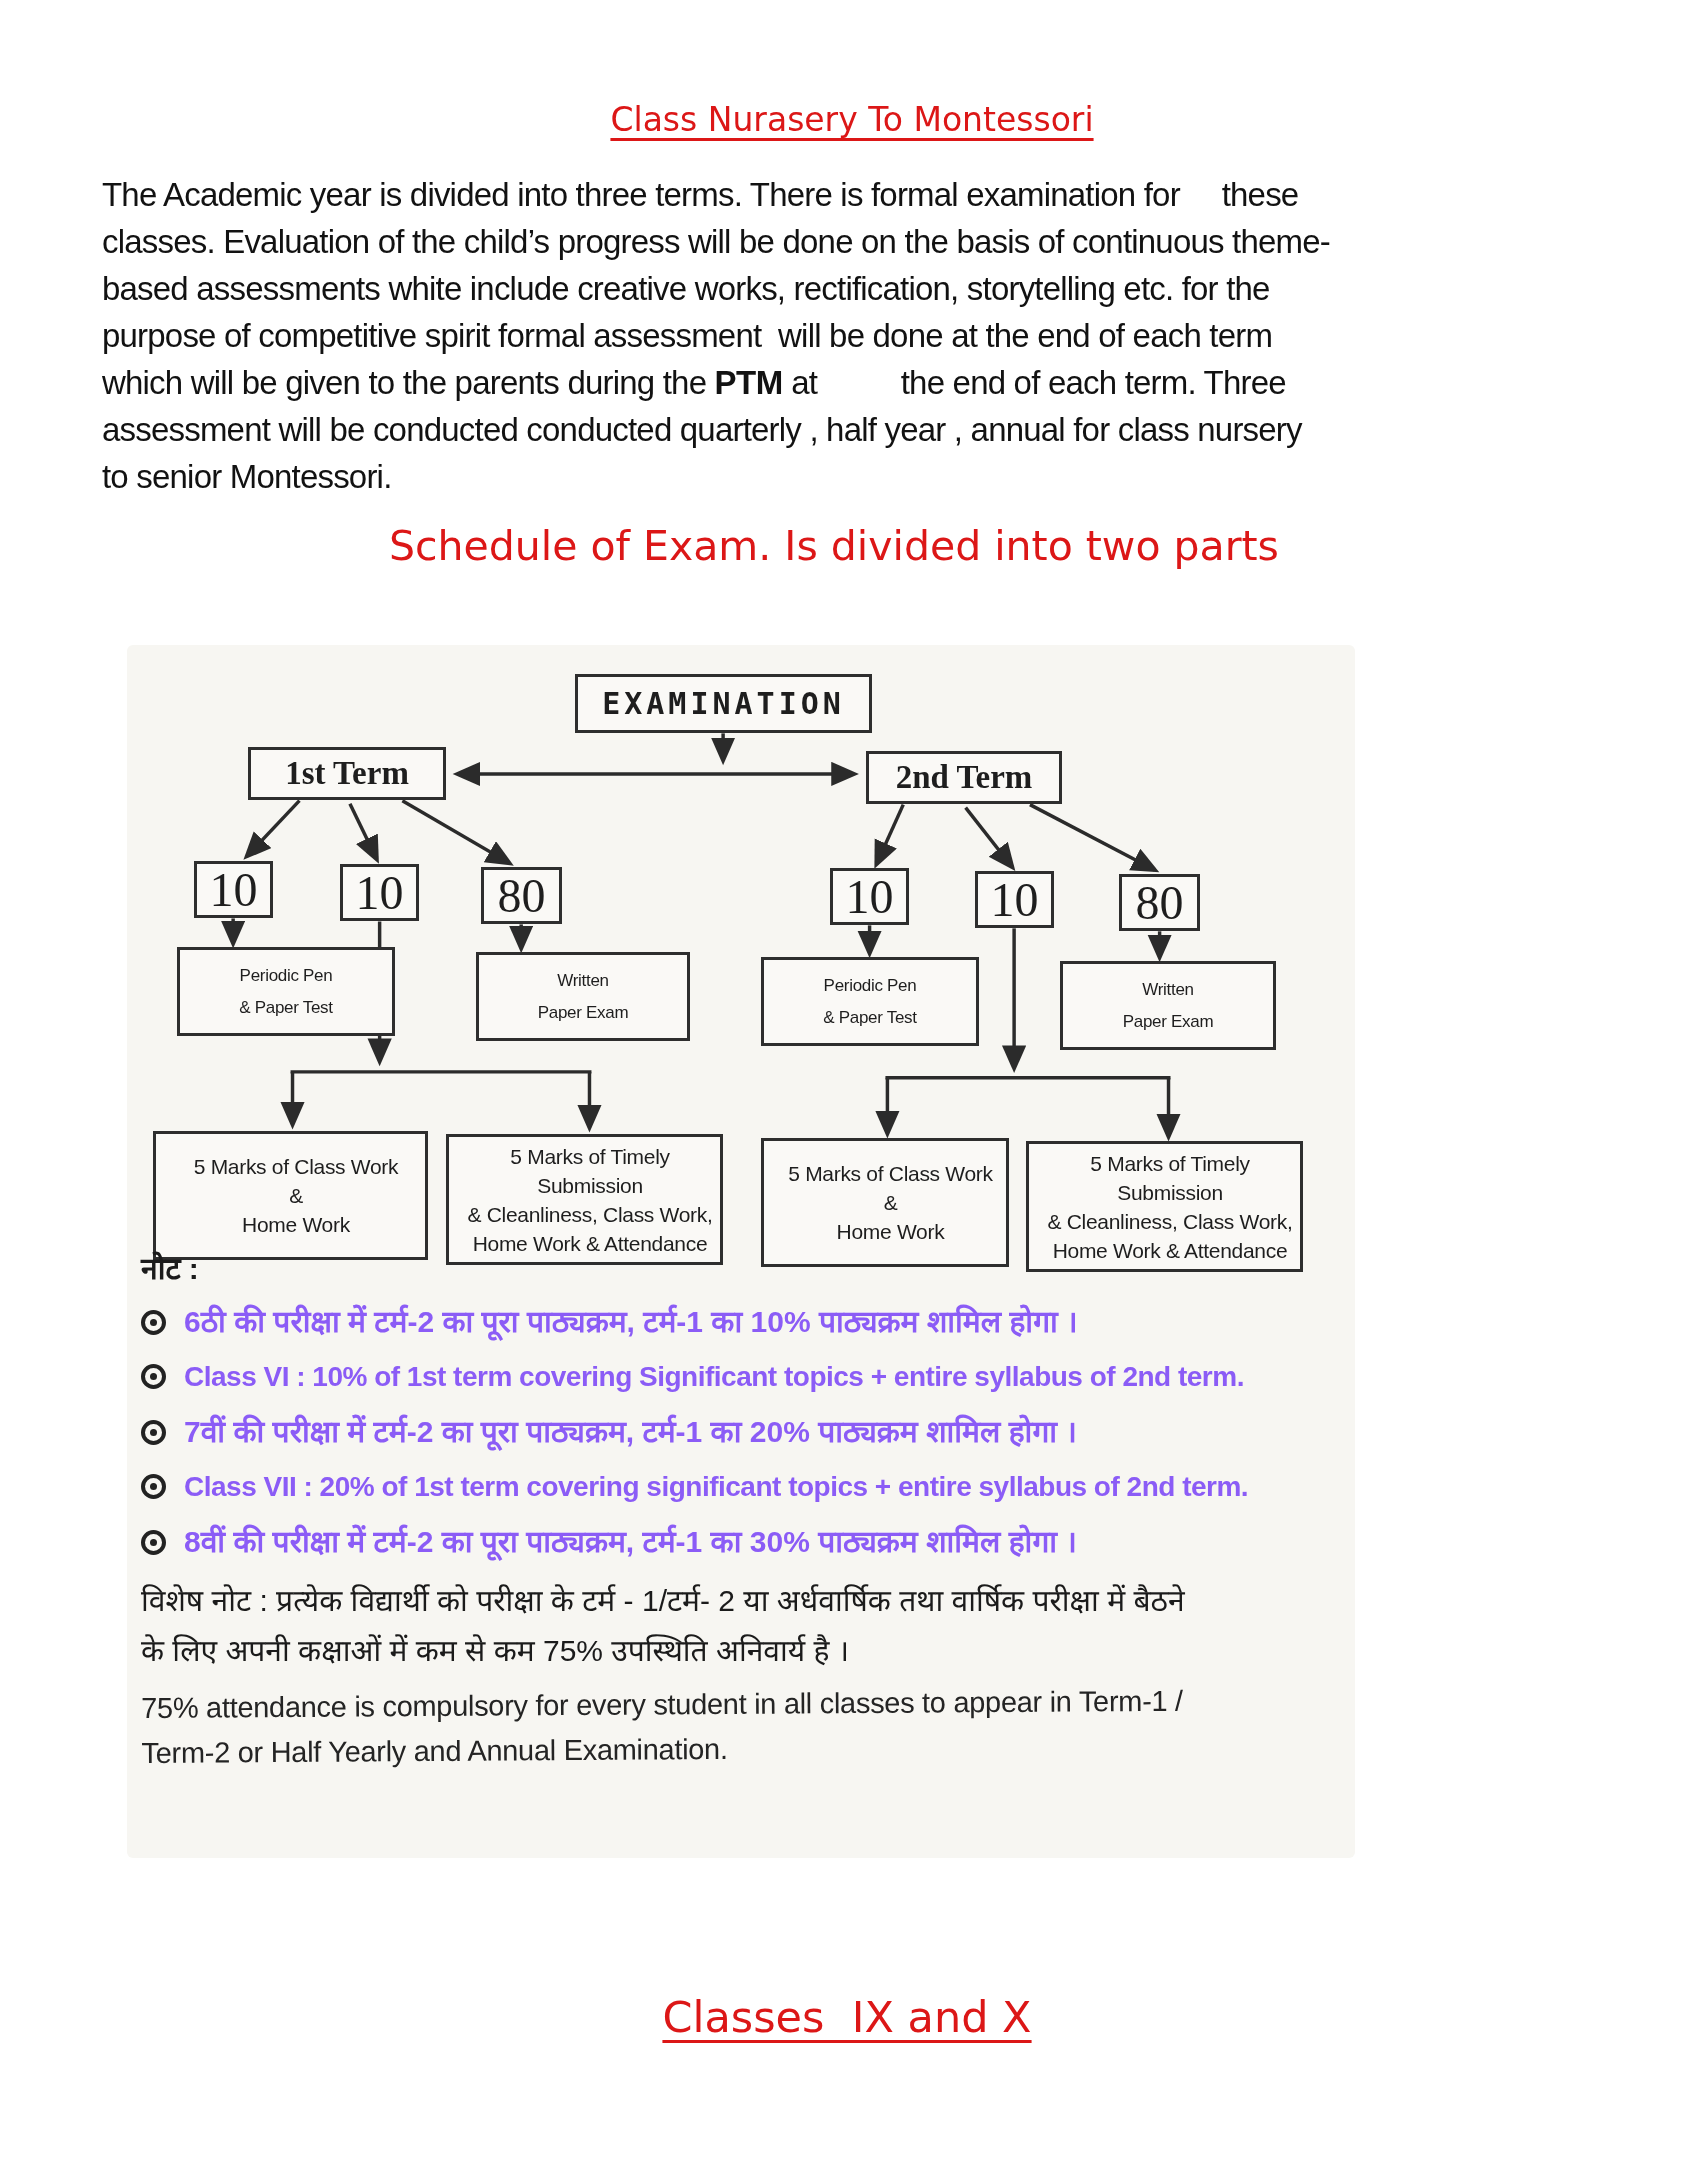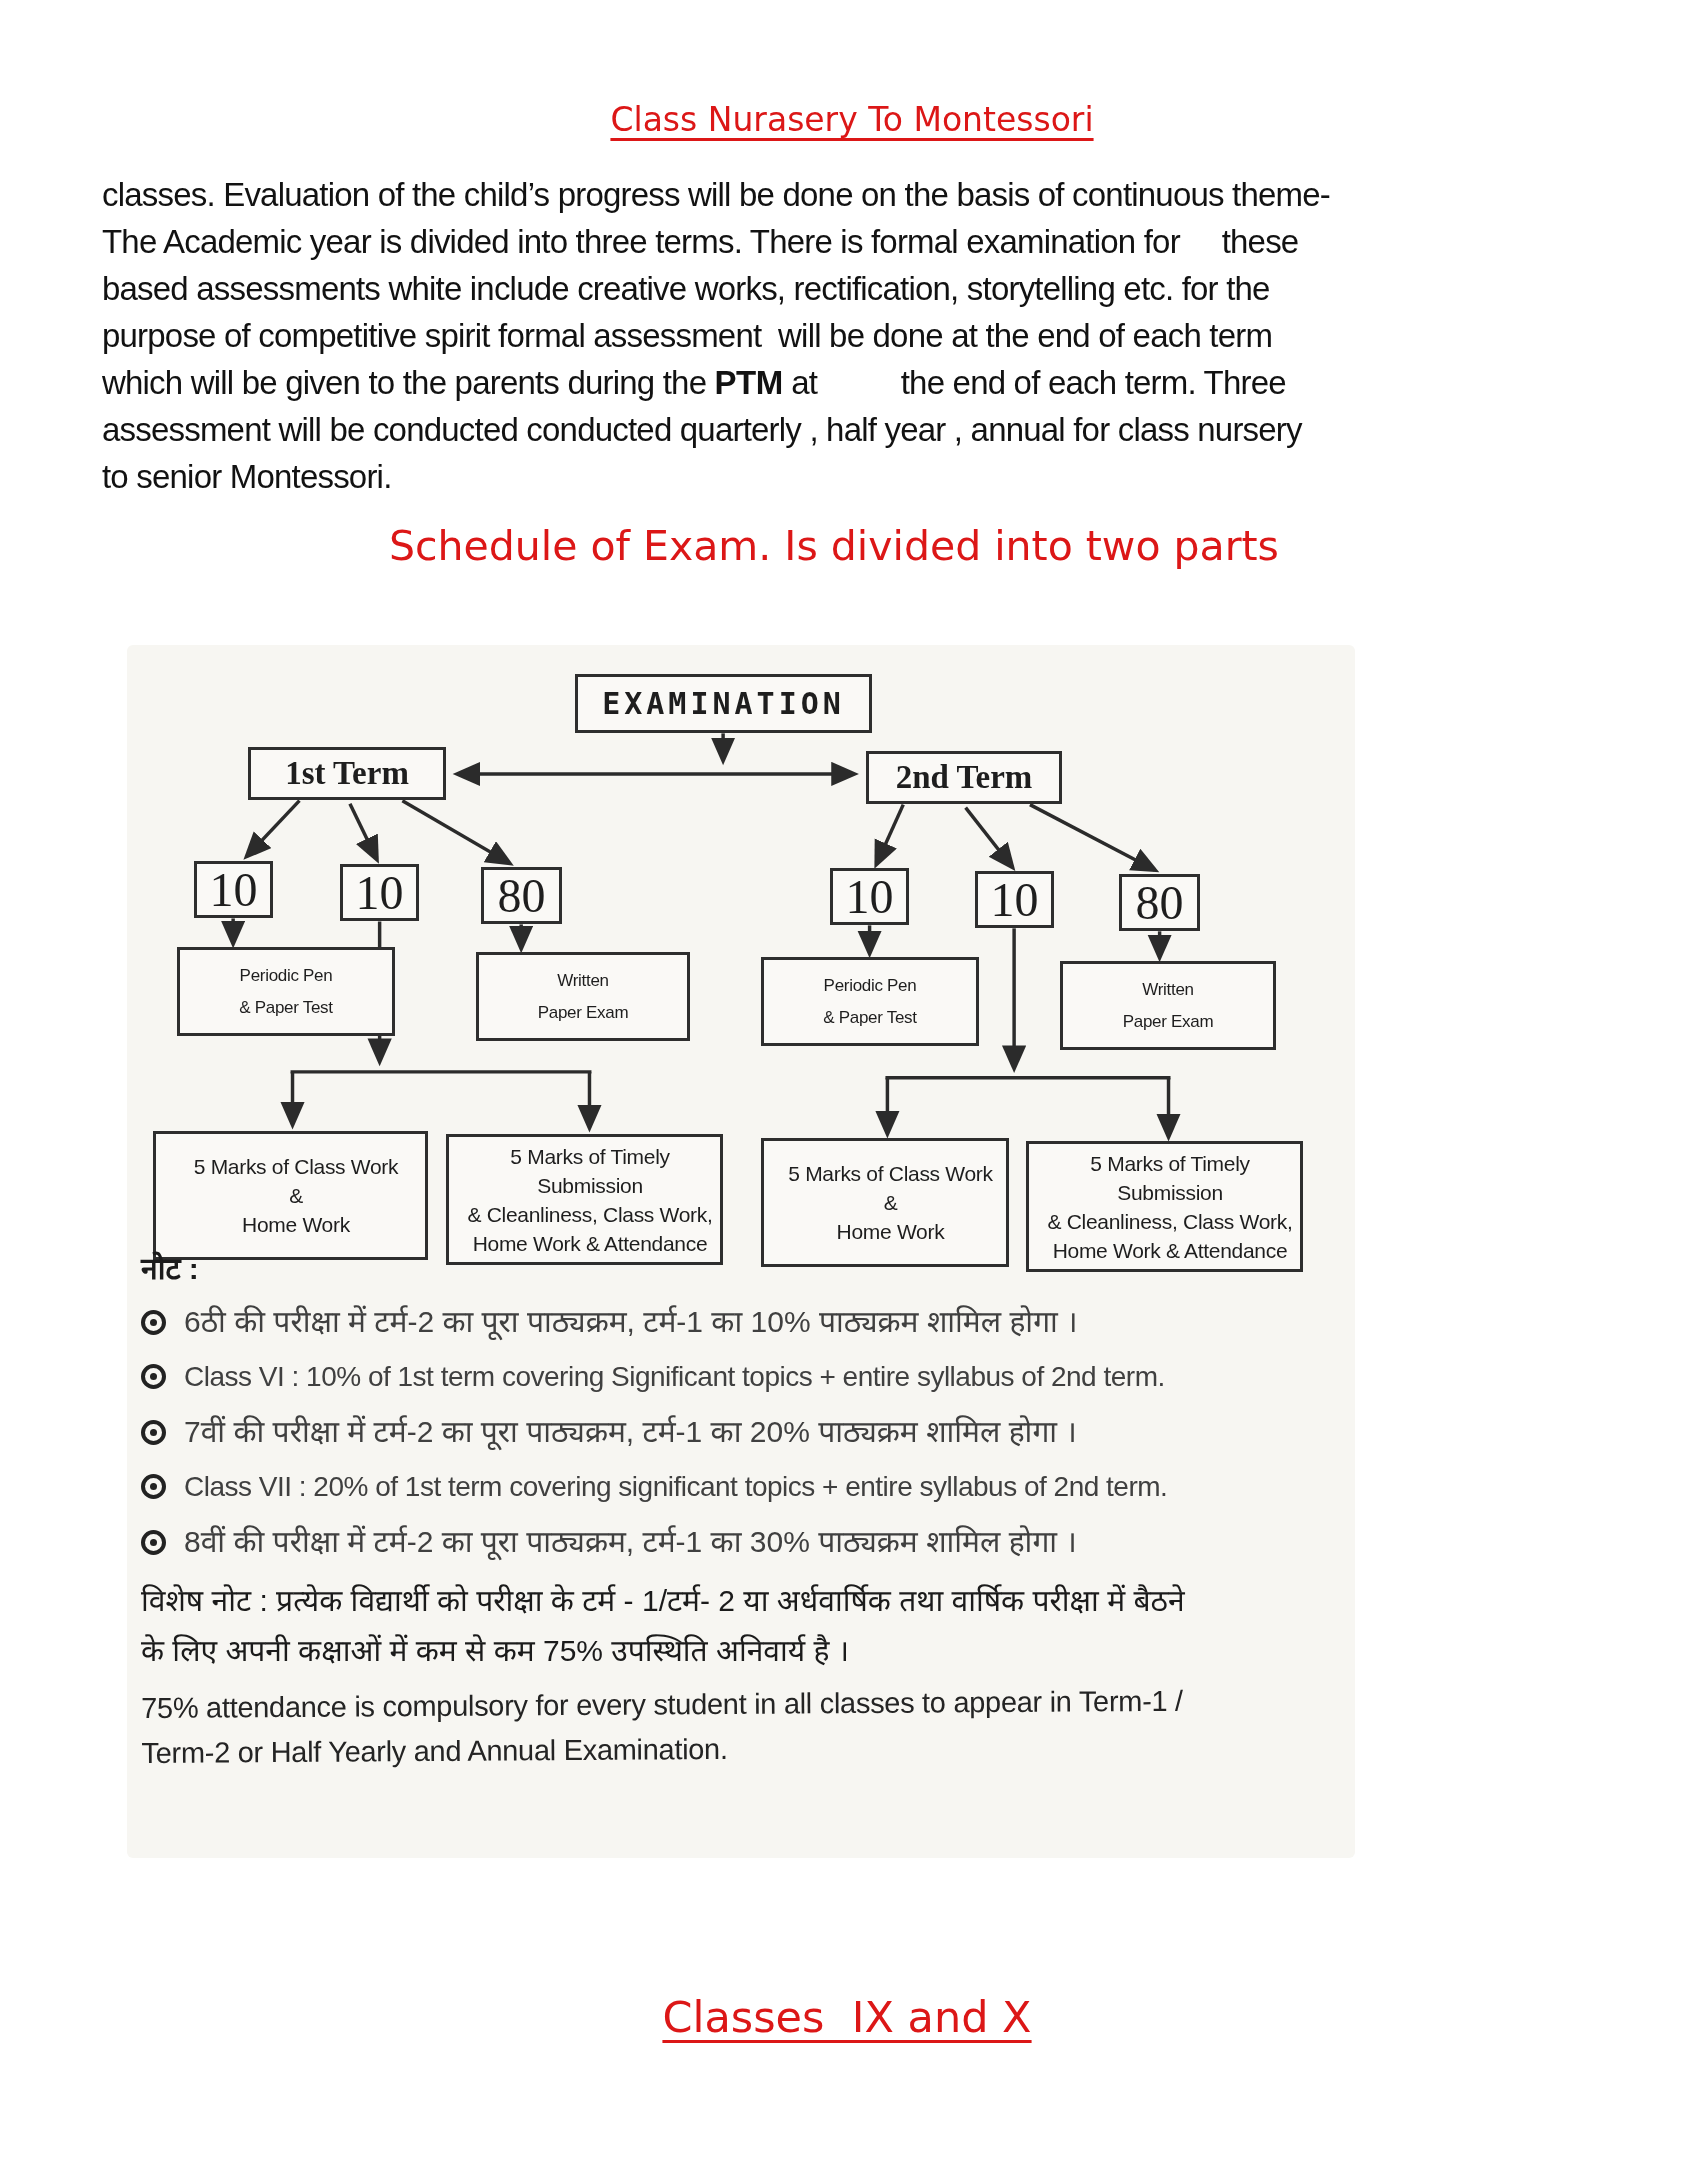--- a/index.html
+++ b/index.html
@@ -70,34 +70,34 @@
 
   
   .notes{left:141px;top:1249px;width:1267px;}
   .note-head{font-size:33px;font-weight:bold;color:#1b1b1b;margin-bottom:14px;}
   .nrow{display:flex;align-items:flex-start;gap:18px;margin-bottom:15px;}
   .bicon{
     flex:0 0 auto;width:17px;height:17px;border:4px solid #222;border-radius:50%;
     margin-top:8px;display:flex;align-items:center;justify-content:center;
   }
   .bdot{width:7px;height:7px;background:#222;border-radius:50%;}
-  .btxt{color:#404040;}
+  .btxt{color:#8b5cf6;font-weight:bold;}
   .hindi{font-size:30px;line-height:39px;}
   .eng{font-size:28px;line-height:41px;letter-spacing:-0.5px;}
   .special{margin-top:4px;color:#1b1b1b;font-size:30px;line-height:50px;}
   .attend{margin-top:10px;color:#242424;font-size:29px;line-height:45px;letter-spacing:-0.3px;transform:rotate(-0.4deg);transform-origin:left top;}
 </style>
 </head>
 <body>
 
 <div class="abs red-heading main-title">Class Nurasery To Montessori</div>
 
 <div class="abs intro">
+  <div class="pline">The Academic year is divided into three terms. There is formal examination for     these</div>
   <div class="pline">classes. Evaluation of the child’s progress will be done on the basis of continuous theme-</div>
-  <div class="pline">The Academic year is divided into three terms. There is formal examination for     these</div>
   <div class="pline">based assessments white include creative works, rectification, storytelling etc. for the</div>
   <div class="pline">purpose of competitive spirit formal assessment  will be done at the end of each term</div>
   <div class="pline"><span>which will be given to the parents during the </span><b>PTM</b><span> at          the end of each term. Three</span></div>
   <div class="pline">assessment will be conducted conducted quarterly , half year , annual for class nursery</div>
   <div class="pline">to senior Montessori.</div>
 </div>
 
 <div class="abs red-heading schedule-heading">Schedule of Exam. Is divided into two parts</div>
 
 <div class="abs scan-bg"></div>

